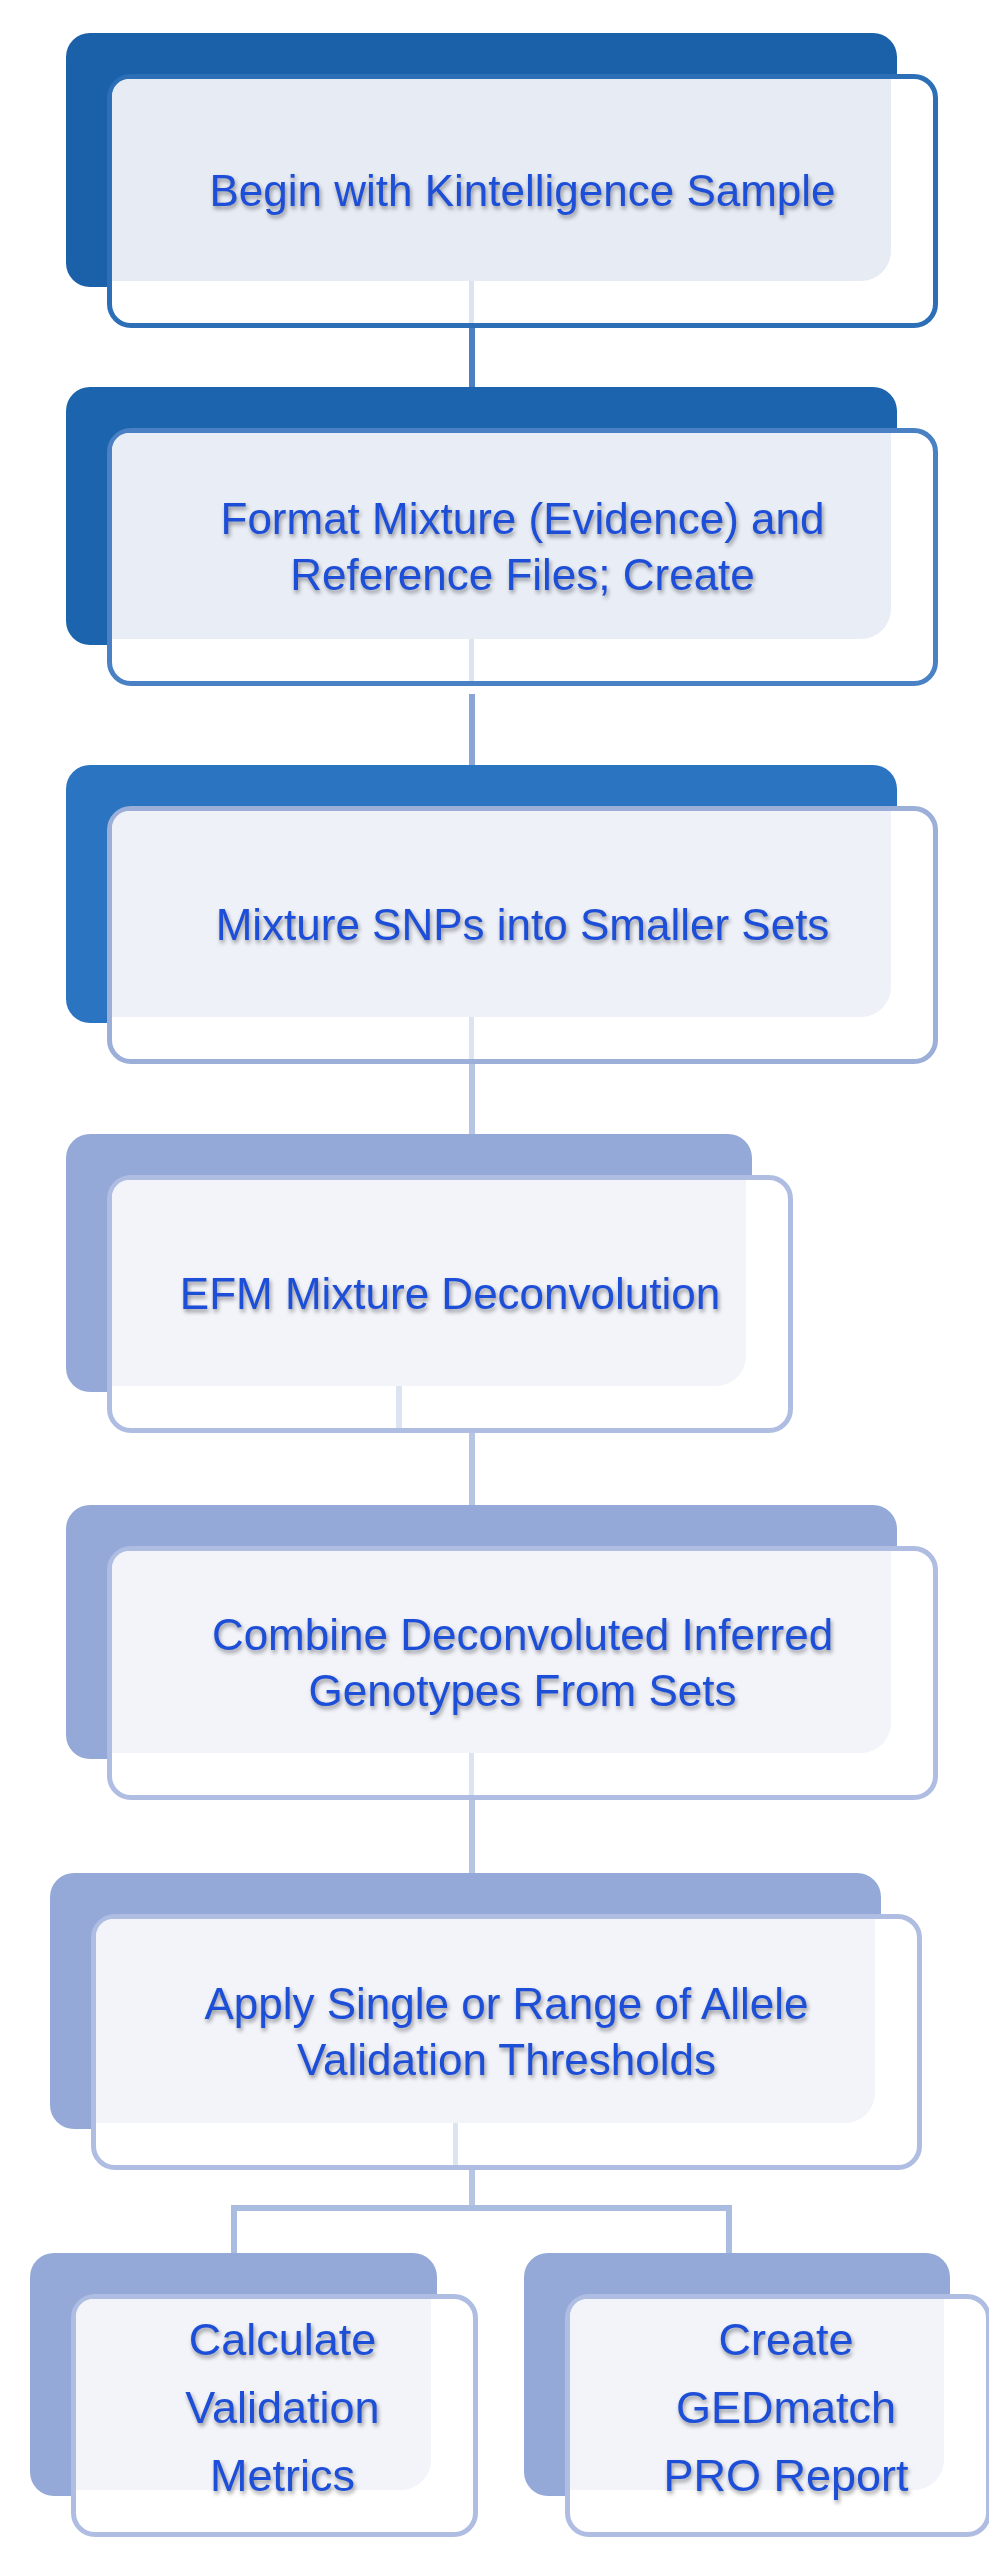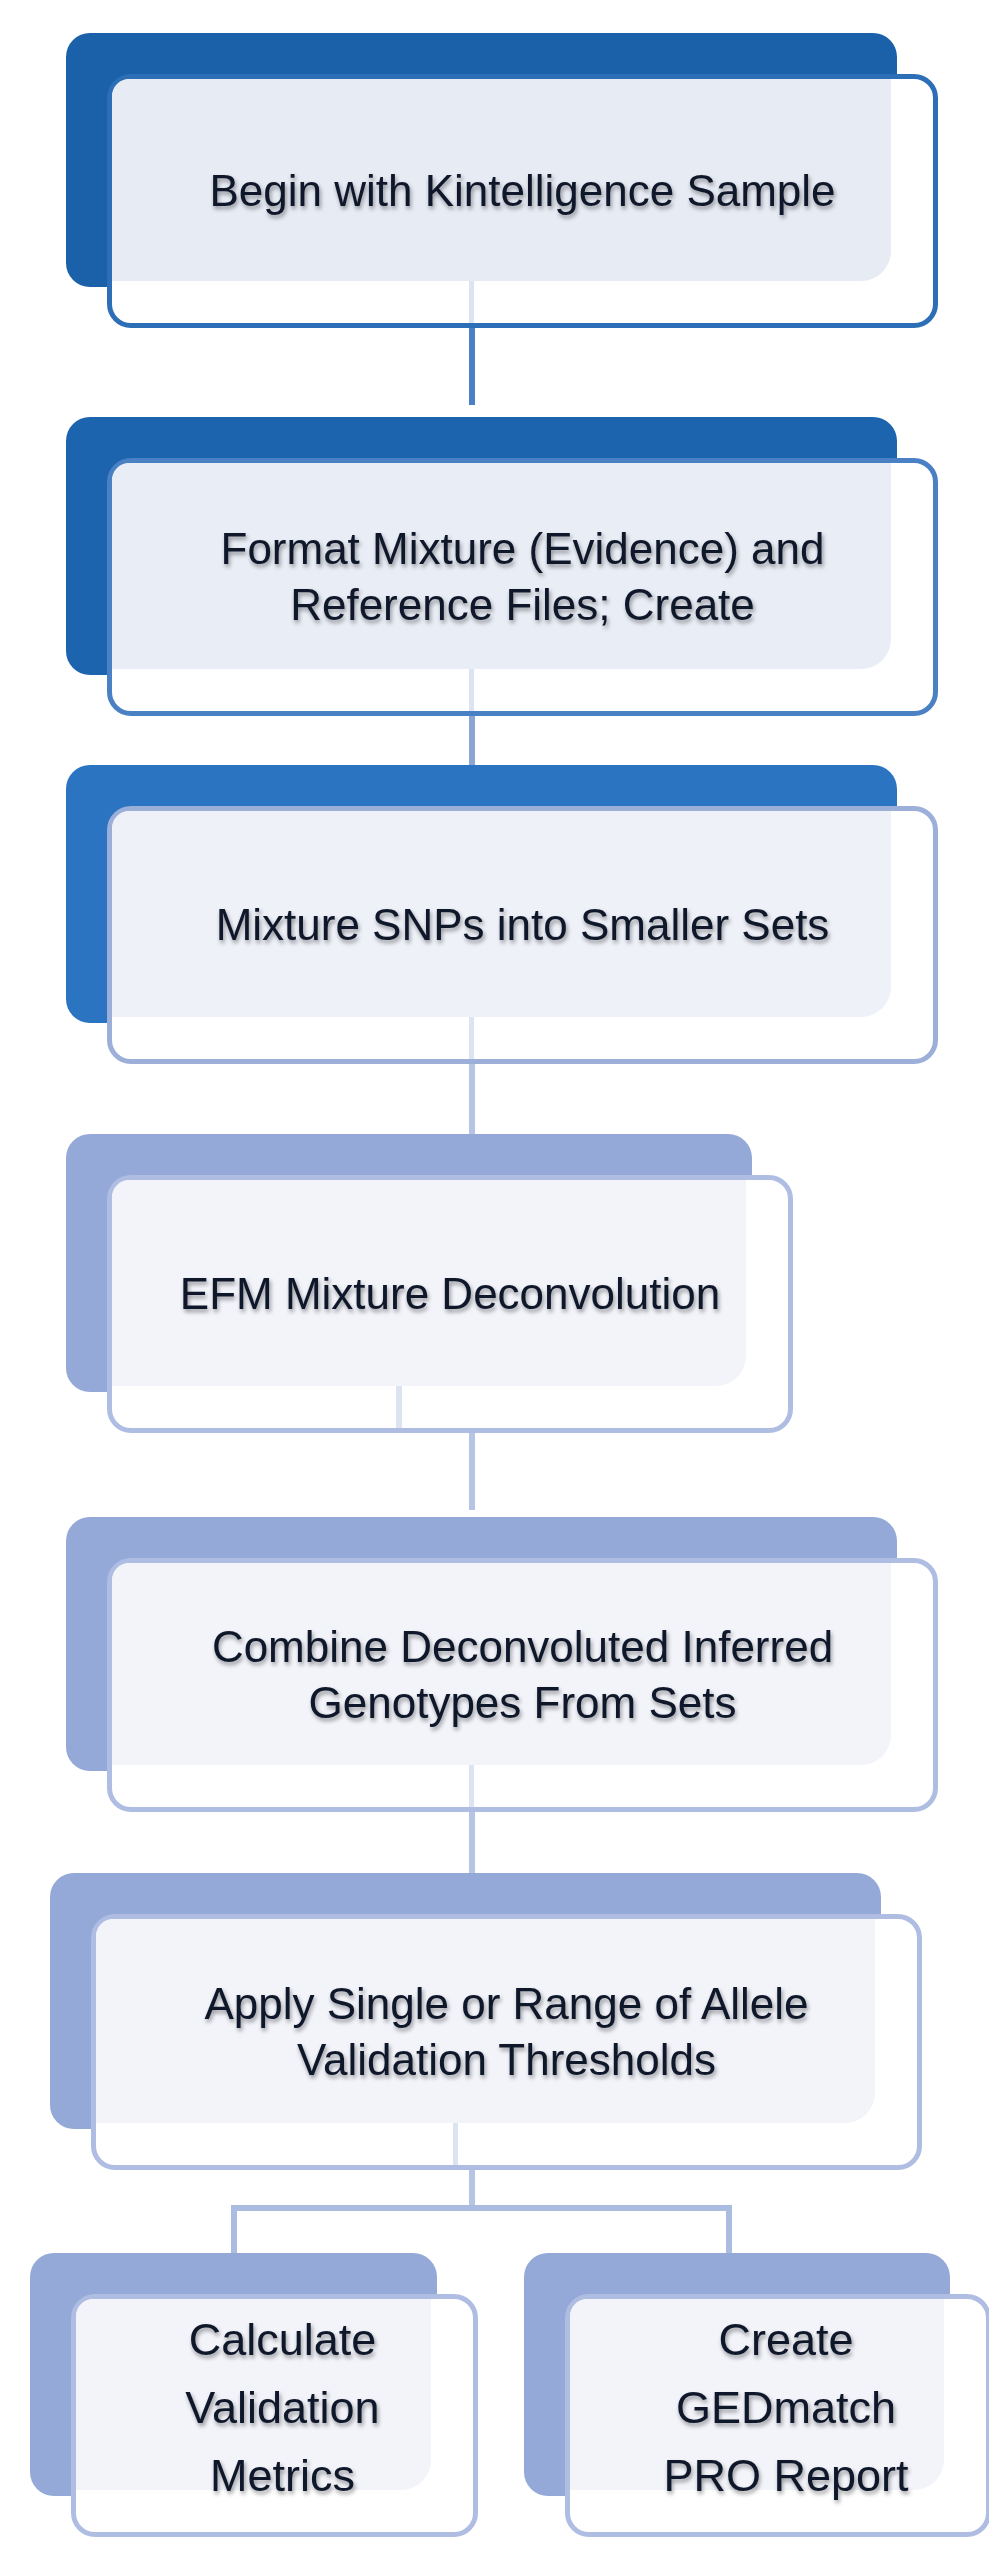--- a/index.html
+++ b/index.html
@@ -41,32 +41,32 @@
     position:absolute;bottom:0;height:42px;width:5.6px;
     left:calc(50% - 54px);
     background:#dce4f2;
   }
   .node .label{
     position:absolute;inset:0;
     padding:0 21px 21px 21px;
     display:flex;flex-direction:column;
     align-items:center;justify-content:center;
     text-align:center;
-    color:#0f172a;
+    color:#1d4ed8;
     font-size:44px;line-height:56px;
     text-shadow:1.4px 2.8px 4.2px rgba(0,0,0,0.40);
   }
   .node.small .label{font-size:45px;line-height:68px;padding-bottom:15.5px;margin-left:16px;}
 
   
   #n1{left:107px;top:74px;width:831px;height:254px;}
-  #n2{left:107px;top:458px;width:831px;height:258px;}
+  #n2{left:107px;top:428px;width:831px;height:258px;}
   #n3{left:107px;top:806px;width:831px;height:258px;}
   #n4{left:107px;top:1175px;width:686px;height:258px;}
-  #n5{left:107px;top:1546px;width:831px;height:254px;margin-top:12px;}
+  #n5{left:107px;top:1546px;width:831px;height:254px;}
   #n6{left:91px;top:1914px;width:831px;height:256px;}
   #n7{left:71px;top:2294px;width:407px;height:243px;}
   #n8{left:565px;top:2294px;width:426px;height:243px;}
 
   
   .conn{position:absolute;width:5.6px;z-index:1;}
   #c1{left:469px;top:327px;height:78px;background:#4b80c6;}
   #c2{left:469px;top:694px;height:79px;background:#8ba6d6;}
   #c3{left:469px;top:1063px;height:78px;background:#b7c5e4;}
   #c4{left:469px;top:1431px;height:79px;background:#b7c5e4;}

